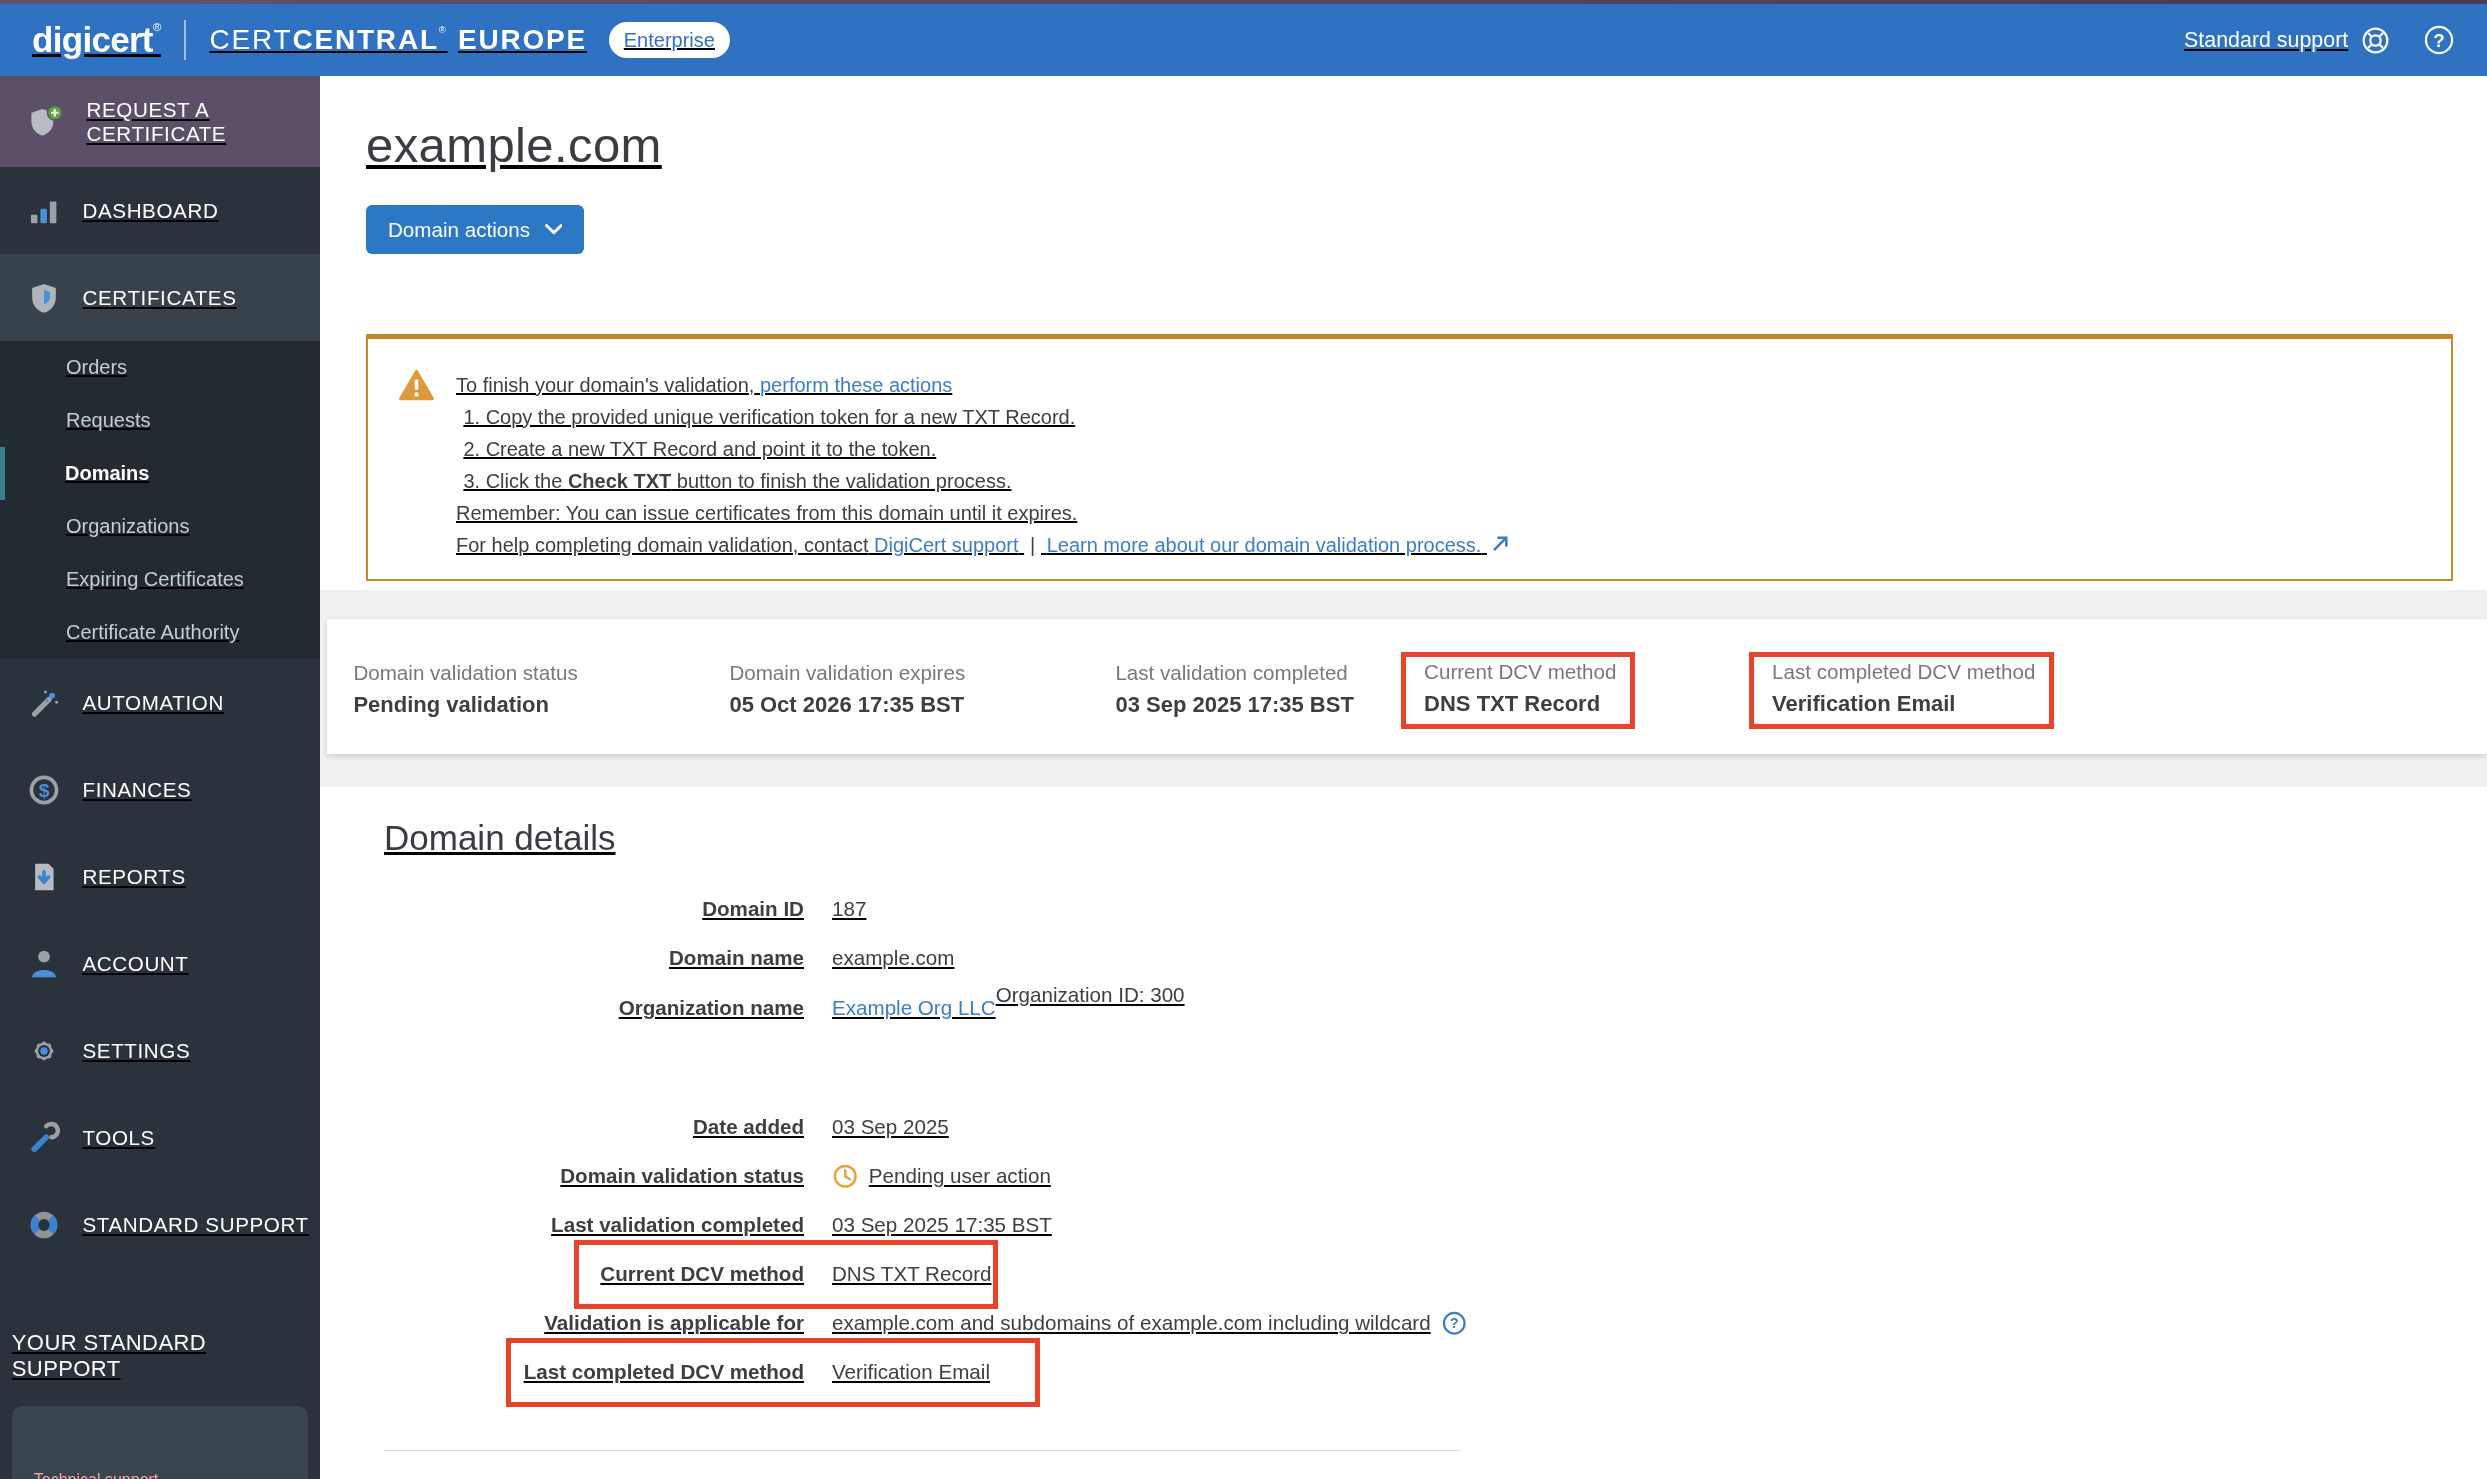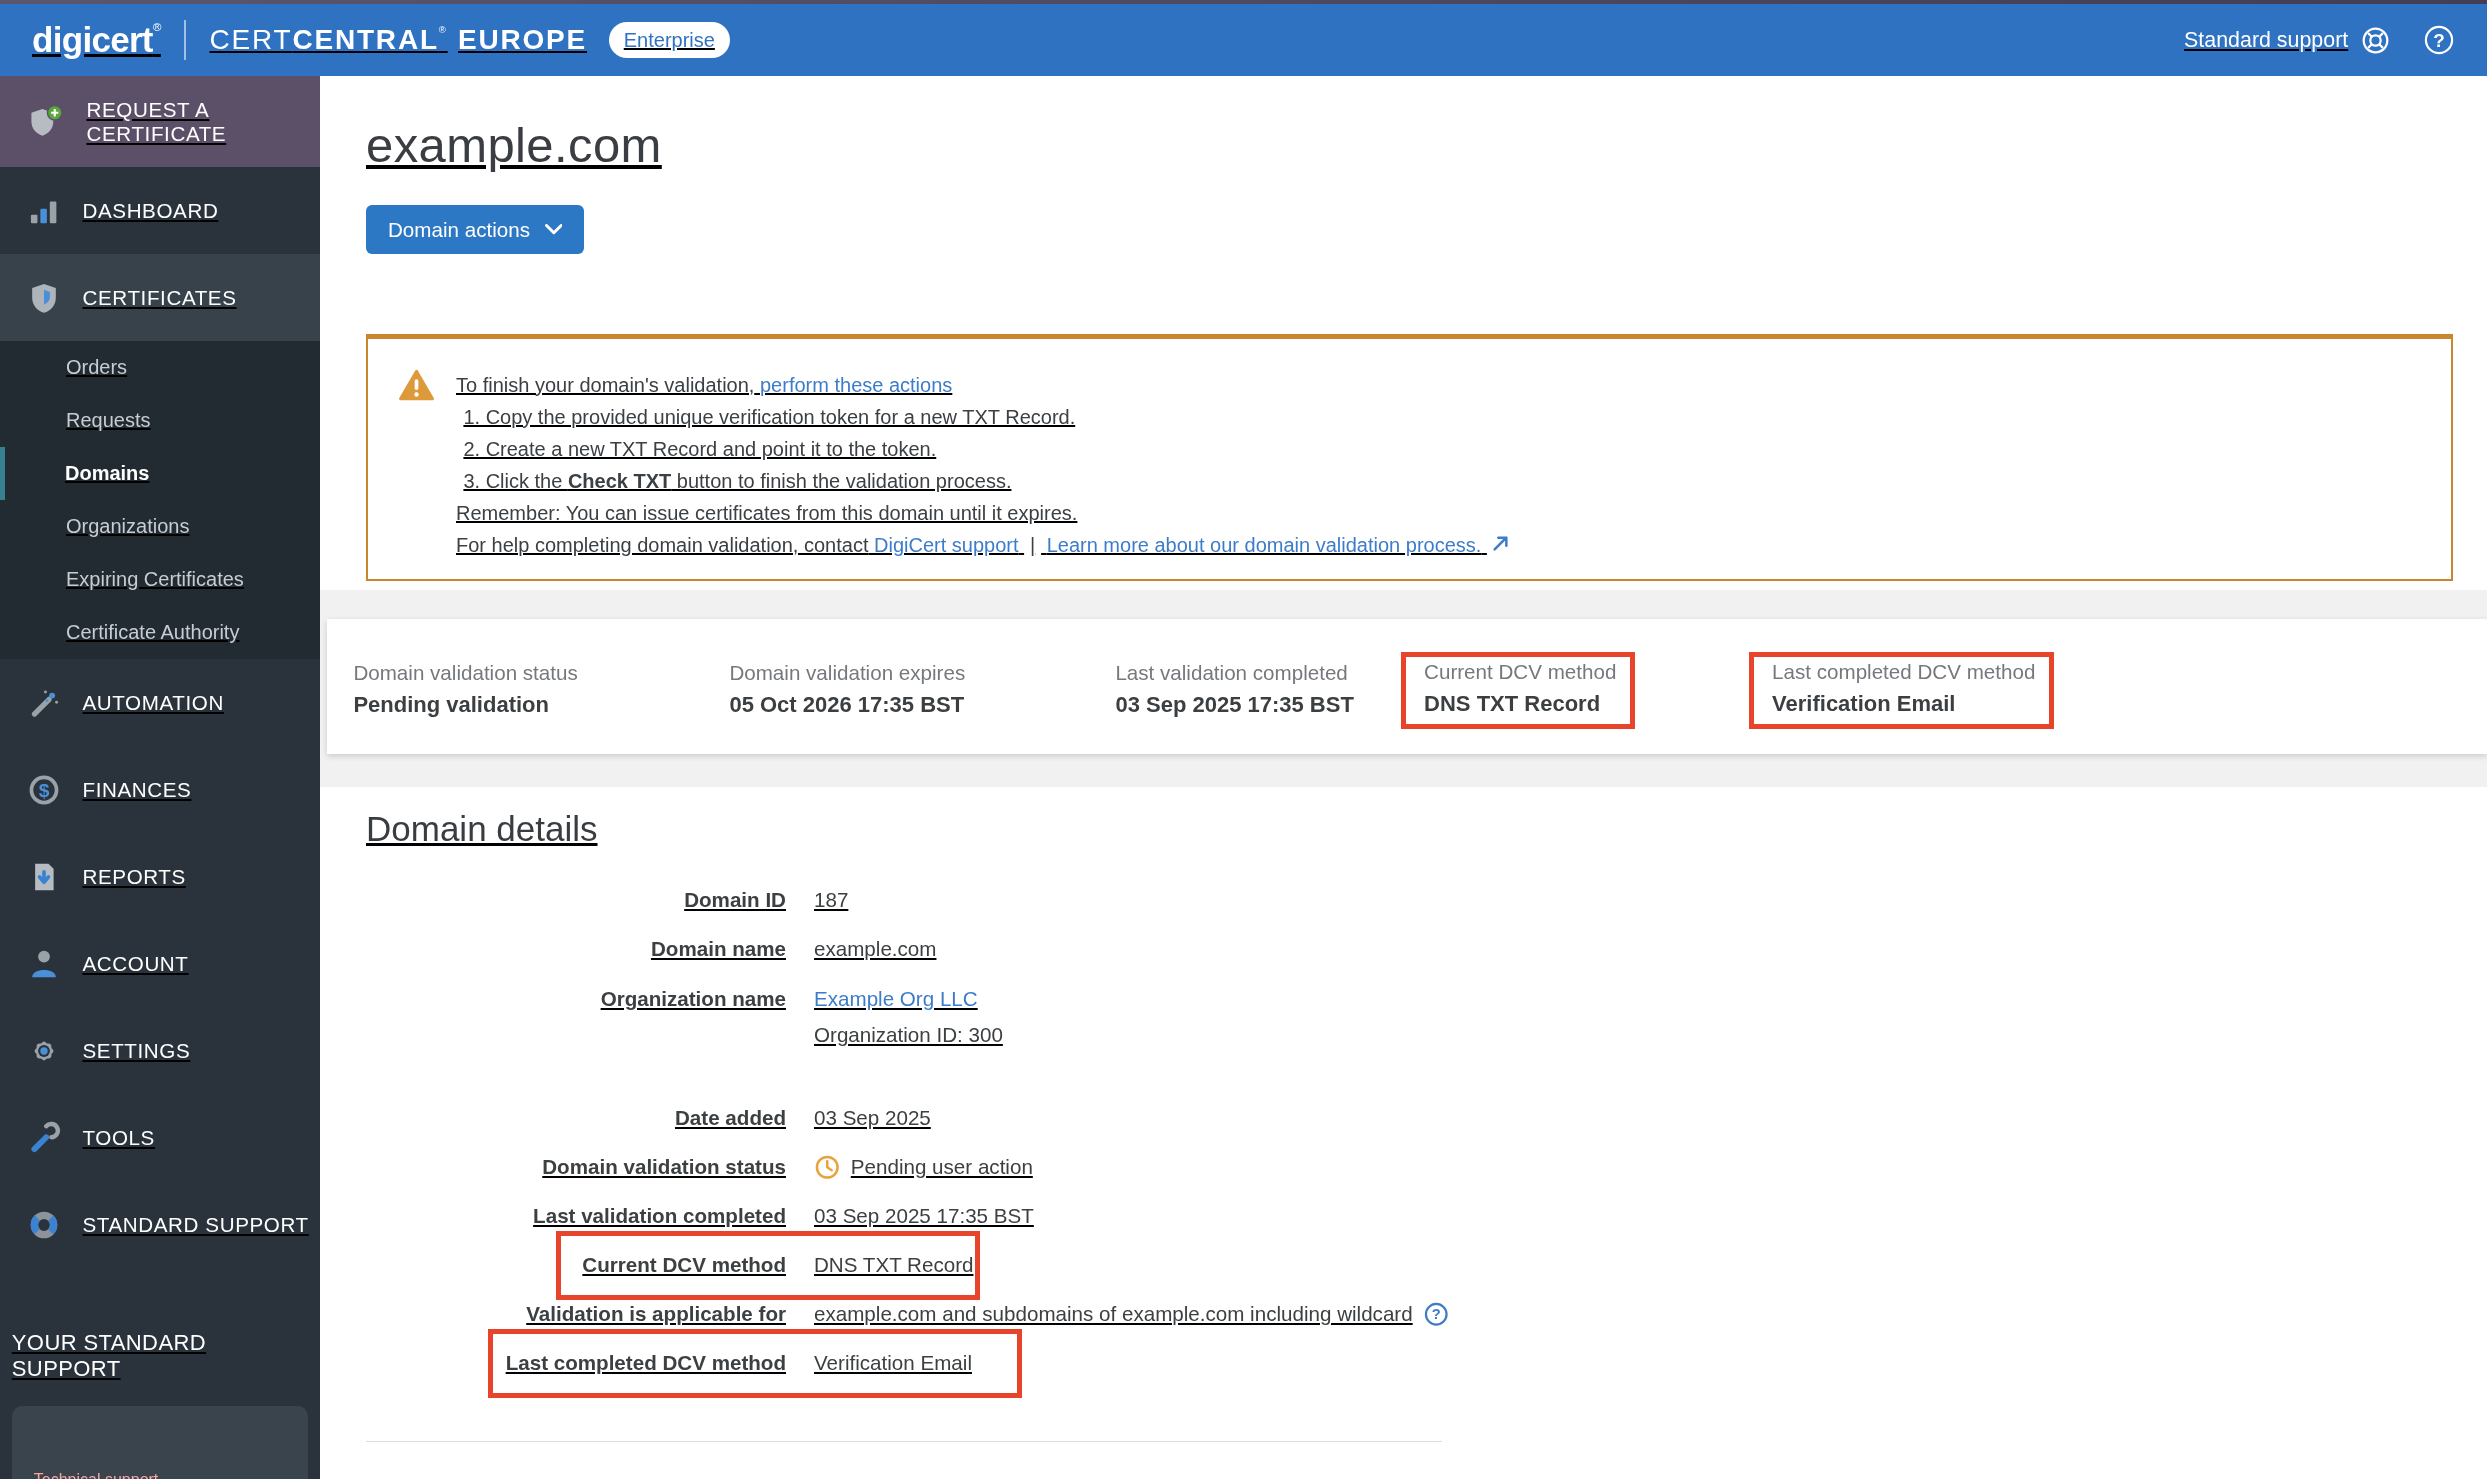--- a/index.html
+++ b/index.html
@@ -59,30 +59,30 @@
   .ext-icon{display:inline-block;vertical-align:-1.5px;margin-left:4.4px;}
   
   .statusband{height:197px;background:#f1f1f2;position:relative;}
   .statuscard{position:absolute;left:7.4px;right:0;top:29px;height:135px;background:#fff;
               box-shadow:0 2.2px 5.9px rgba(0,0,0,.16);}
   .stat{position:absolute;top:42px;}
   .stat-label{font-size:20.6px;color:#75797d;}
   .stat-value{font-size:22px;font-weight:700;color:#3b3f42;margin-top:6.6px;}
   .stat.ann{top:33px;border:5.9px solid #e8432b;padding:2.9px 13.3px 7.4px 17.7px;}
   
-  .details{padding-left:46px;}
+  .details{padding-left:64px;margin-top:9px;}
   h2.dheading{margin:0;padding-top:22px;font-size:35px;font-weight:300;color:#393d41;}
   .dtable{margin-top:26.5px;}
   .drow{display:flex;align-items:center;height:49px;position:relative;}
   .drow.tall{height:83px;align-items:flex-start;}
   .drow.gap-top{margin-top:37px;}
   .dlabel{width:420px;text-align:right;font-weight:700;font-size:20.6px;color:#3c4043;flex:none;}
   .dvalue{margin-left:28px;font-size:20.6px;color:#3c4043;display:flex;align-items:center;gap:10.3px;}
   .tall .dlabel{line-height:49px;}
-  .tall .dvalue{flex-direction:column;align-items:flex-start;gap:0;}
+  .tall .dvalue{flex-direction:row;align-items:flex-start;gap:0;}
   .tall .dvalue .vlink{line-height:49px;}
   .tall .dvalue .vsub{line-height:22px;margin-top:1.5px;color:#3c4043;}
   .ann-box{position:absolute;border:5.9px solid #e8432b;top:-9.6px;height:69px;box-sizing:border-box;pointer-events:none;}
   .divider{margin-top:53px;width:1076px;height:1.5px;background:#dcdcdc;}
 </style>
 </head>
 <body>
 
 <div class="page">
   <div class="topstrip"></div>

